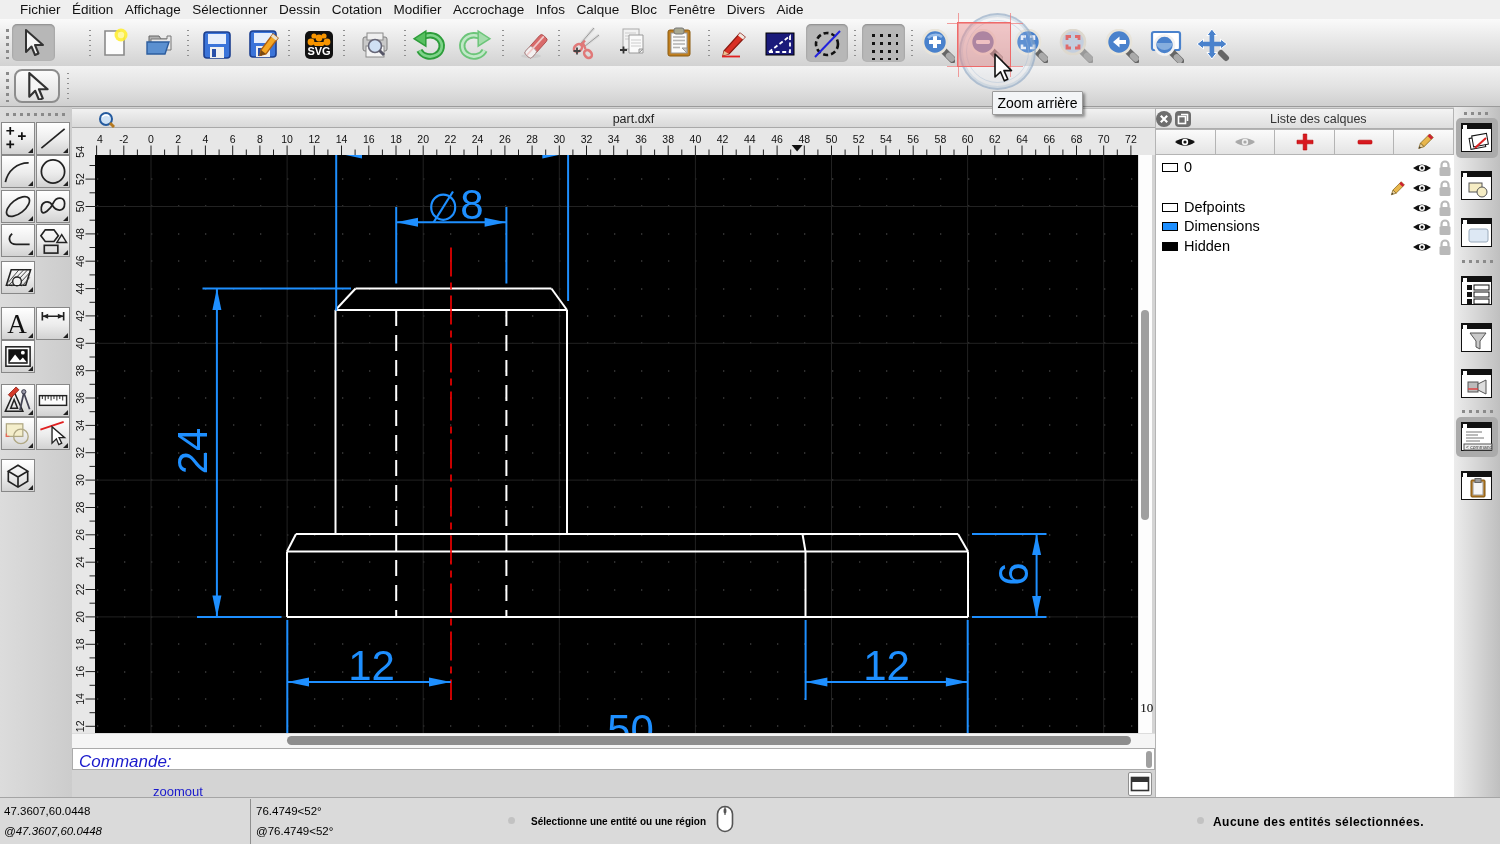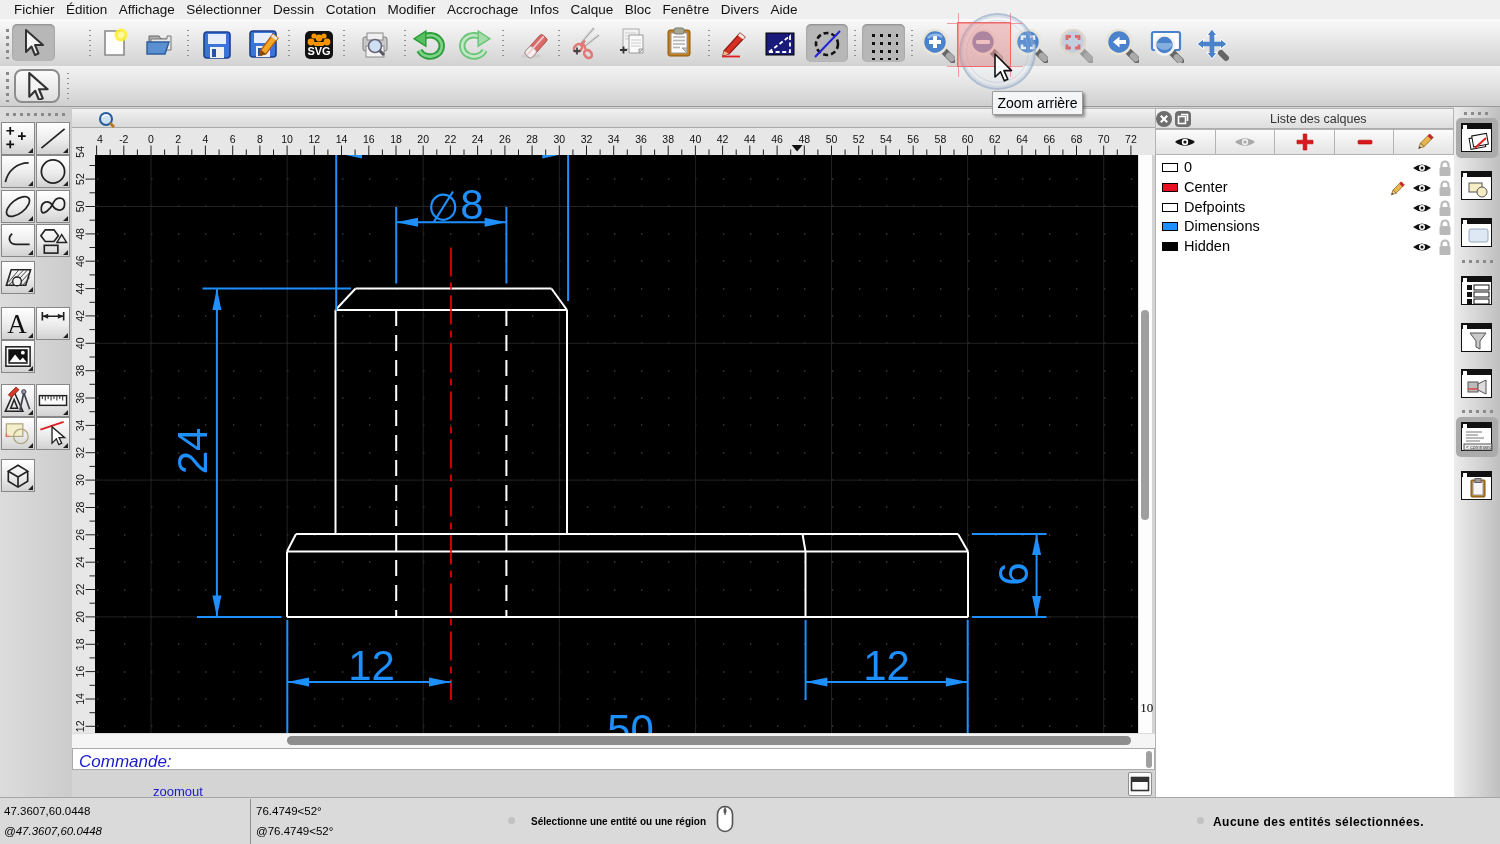--- a/index.html
+++ b/index.html
@@ -1,20 +1,20 @@
 <!DOCTYPE html>
 <html><head><meta charset="utf-8"><style>
 *{margin:0;padding:0;box-sizing:border-box;}
 html,body{width:1500px;height:844px;overflow:hidden;background:#d4d4d4;
  font-family:"Liberation Sans",sans-serif;}
 .abs{position:absolute;}
 #root{position:relative;width:1500px;height:844px;}
 
 #menubar{left:0;top:0;width:1500px;height:19px;background:#efefef;
- display:flex;align-items:center;gap:11.5px;padding-left:14px;
+ display:flex;align-items:center;gap:11.5px;padding-left:20px;
  font-size:13.5px;color:#111;}
 
 #tb1{left:0;top:19px;width:1500px;height:47px;
  background:linear-gradient(#fafafa,#e8e8e8 45%,#d2d2d2);}
 #tb2{left:0;top:66px;width:1500px;height:41px;
  background:linear-gradient(#f2f2f2,#e3e3e3 50%,#cfcfcf);
  border-bottom:1px solid #9b9b9b;}
 .vsep{position:absolute;top:9px;height:30px;width:2px;
  background-image:radial-gradient(circle,#8f8f8f 34%,transparent 40%);
  background-size:2px 5px;}
@@ -424,20 +424,21 @@
         <div class="corner"></div>
       </div>
       <div class="tbtn" style="left:1px;top:352.2px;">
         <svg width="32" height="31" viewBox="0 0 32 32">
           <path d="M6,11.5 L16,5.5 L26,11.5 L16,17.5 Z M6,11.5 V22 L16,28 L26,22 V11.5 M16,17.5 V28" fill="none" stroke="#222" stroke-width="1.7"></path>
         </svg>
         <div class="corner"></div>
       </div>
     </div>
     <div id="mdititle" class="abs">
+      <div class="t">part.dxf</div>
       <svg class="icon" style="left:25px;top:2px;" width="18" height="18" viewBox="0 0 18 18">
         <circle cx="9" cy="8" r="6" fill="#cfe2f5" stroke="#245a9e" stroke-width="2"></circle>
         <line x1="13" y1="12" x2="17" y2="16" stroke="#b5791f" stroke-width="3"></line>
         <path d="M5,6 a5,4 0 0 1 7,-1" stroke="#fff" stroke-width="1.5" fill="none"></path>
       </svg>
     </div>
     <svg class="icon" style="left:72px;top:128px;z-index:5;pointer-events:none;" width="1083" height="605" viewBox="72 128 1083 605">
       <rect x="72" y="128" width="1083" height="27" fill="#e7e7e7"></rect>
       <rect x="72" y="128" width="23" height="605" fill="#e7e7e7"></rect>
       <line x1="96.6" y1="145.5" x2="96.6" y2="155" stroke="#222" stroke-width="1"></line>
@@ -746,24 +747,20 @@
     </div>
     <svg class="icon" style="left:1413px;top:161.0px;" width="18" height="14" viewBox="0 0 18 14">
       <path d="M0,7 Q9,0 18,7 Q9,14 0,7 Z" fill="#111"></path>
       <circle cx="9" cy="7" r="3" fill="#fff"></circle>
       <circle cx="9" cy="7" r="1.5" fill="#111"></circle>
     </svg>
     <svg class="icon" style="left:1437px;top:160.0px;" width="16" height="17" viewBox="0 0 16 17">
       <rect x="2.5" y="7" width="11" height="9" rx="1.5" fill="#b9b9b9"></rect>
       <path d="M4.5,7 v-2 a3.5,3.5 0 0 1 7,0 v2" fill="none" stroke="#b9b9b9" stroke-width="2.2"></path>
     </svg>
-    <div class="lrow abs" style="left:1155px;top:177.8px;">
-      <div class="swatch" style="background:#e81123;"></div>
-      <span style="position:absolute;left:29px;top:1px;">Center</span>
-    </div>
     <svg class="icon" style="left:1413px;top:180.8px;" width="18" height="14" viewBox="0 0 18 14">
       <path d="M0,7 Q9,0 18,7 Q9,14 0,7 Z" fill="#111"></path>
       <circle cx="9" cy="7" r="3" fill="#fff"></circle>
       <circle cx="9" cy="7" r="1.5" fill="#111"></circle>
     </svg>
     <svg class="icon" style="left:1437px;top:179.8px;" width="16" height="17" viewBox="0 0 16 17">
       <rect x="2.5" y="7" width="11" height="9" rx="1.5" fill="#b9b9b9"></rect>
       <path d="M4.5,7 v-2 a3.5,3.5 0 0 1 7,0 v2" fill="none" stroke="#b9b9b9" stroke-width="2.2"></path>
     </svg>
     <svg class="icon" style="left:1388px;top:179.8px;" width="18" height="18" viewBox="0 0 20 20">

